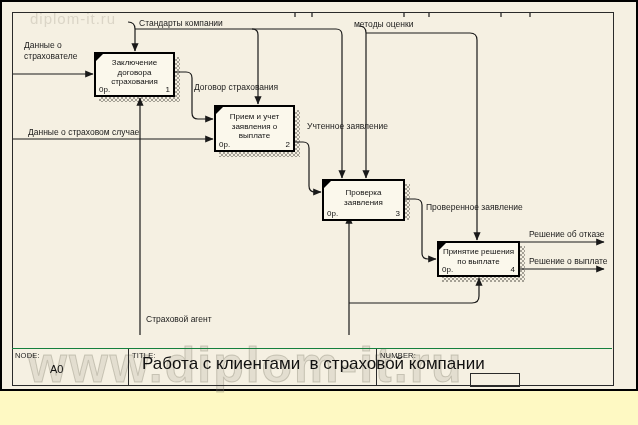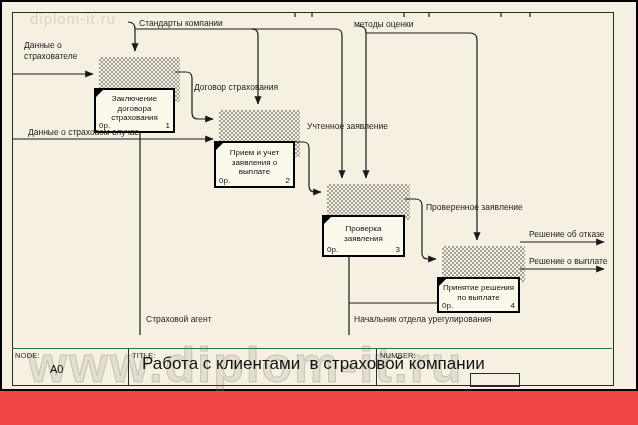--- a/index.html
+++ b/index.html
@@ -1,16 +1,16 @@
 <!DOCTYPE html>
 <html><head>
 <meta charset="utf-8">
 <style>
   html,body{margin:0;padding:0;background:#fff;}
-  #page{position:relative;width:638px;height:425px;background:#ef4444;
+  #page{position:relative;width:638px;height:425px;background:#fef9c3;
         font-family:"Liberation Sans",sans-serif;overflow:hidden;}
   
   #sheet{position:absolute;left:0;top:0;width:634px;height:387px;
          border:2px solid #000;background:#f5f0e2;}
   
   #frame{position:absolute;left:10px;top:10px;width:600px;height:372px;
          border:1px solid #2a2a2a;}
   #kitbar{position:absolute;left:10px;top:346px;width:600px;height:36px;
           border-top:1px solid #15803d;}
   .vdiv{position:absolute;top:0;width:1px;height:36px;background:#2a2a2a;}
@@ -24,21 +24,21 @@
   #wm-small{left:28px;top:8px;font-size:15px;letter-spacing:1px;}
   #wm-big{left:26px;top:334px;font-size:50px;font-weight:bold;letter-spacing:2px;
           color:rgba(150,145,128,0.18);-webkit-text-stroke:1px rgba(130,125,110,0.35);
           white-space:nowrap;}
   
   .shadow{position:absolute;z-index:1;
     background-image:conic-gradient(#a39f94 25%,transparent 0 50%,#a39f94 0 75%,transparent 0);
     background-size:4px 4px;}
   svg.wires{position:absolute;left:0;top:0;z-index:2;}
   .box{position:absolute;z-index:3;background:#fbf8ec;border:2px solid #000;
-       box-sizing:border-box;display:flex;align-items:center;justify-content:center;margin-top:36px;}
+       box-sizing:border-box;display:flex;align-items:center;justify-content:center;}
   .box .title{font-size:8px;line-height:1.2;text-align:center;color:#111;
               padding:0 2px;margin-top:-4px;}
   .dogear{position:absolute;left:0;top:0;width:0;height:0;
           border-top:7px solid #000;border-right:7px solid transparent;}
   .cost{position:absolute;left:3px;bottom:1px;font-size:8px;color:#111;}
   .num{position:absolute;right:3px;bottom:1px;font-size:8px;color:#111;}
   
   .lbl{position:absolute;z-index:4;font-size:8.5px;line-height:1.25;color:#1a1a1a;
        white-space:nowrap;}
   .lbl.wrap{white-space:normal;}
@@ -124,21 +124,20 @@
     <div class="lbl wrap" style="left:22px;top:38px;width:62px">Данные о страхователе</div>
     <div class="lbl" style="left:26px;top:125px">Данные о страховом случае</div>
     <div class="lbl" style="left:137px;top:16px">Стандарты компании</div>
     <div class="lbl" style="left:352px;top:17px">методы оценки</div>
     <div class="lbl" style="left:192px;top:80px">Договор страхования</div>
     <div class="lbl" style="left:305px;top:119px">Учтенное заявление</div>
     <div class="lbl" style="left:424px;top:200px">Проверенное заявление</div>
     <div class="lbl" style="left:527px;top:227px">Решение об отказе</div>
     <div class="lbl" style="left:527px;top:254px">Решение о выплате</div>
     <div class="lbl" style="left:144px;top:312px">Страховой агент</div>
-    <div class="lbl" style="left:352px;top:312px">Начальник отдела урегулирования</div>
 
     <div id="kitbar">
       <div class="vdiv" style="left:116px"></div>
       <div class="vdiv" style="left:364px"></div>
       <span class="kitlabel" style="left:3px;top:2px">NODE:</span>
       <span id="nodeval">A0</span>
       <span class="kitlabel" style="left:120px;top:2px">TITLE:</span>
       <span id="titleval" style="left:130px">Работа с клиентами  в страховой компании</span>
       <span class="kitlabel" style="left:368px;top:2px">NUMBER:</span>
       <div id="numbox"></div>

